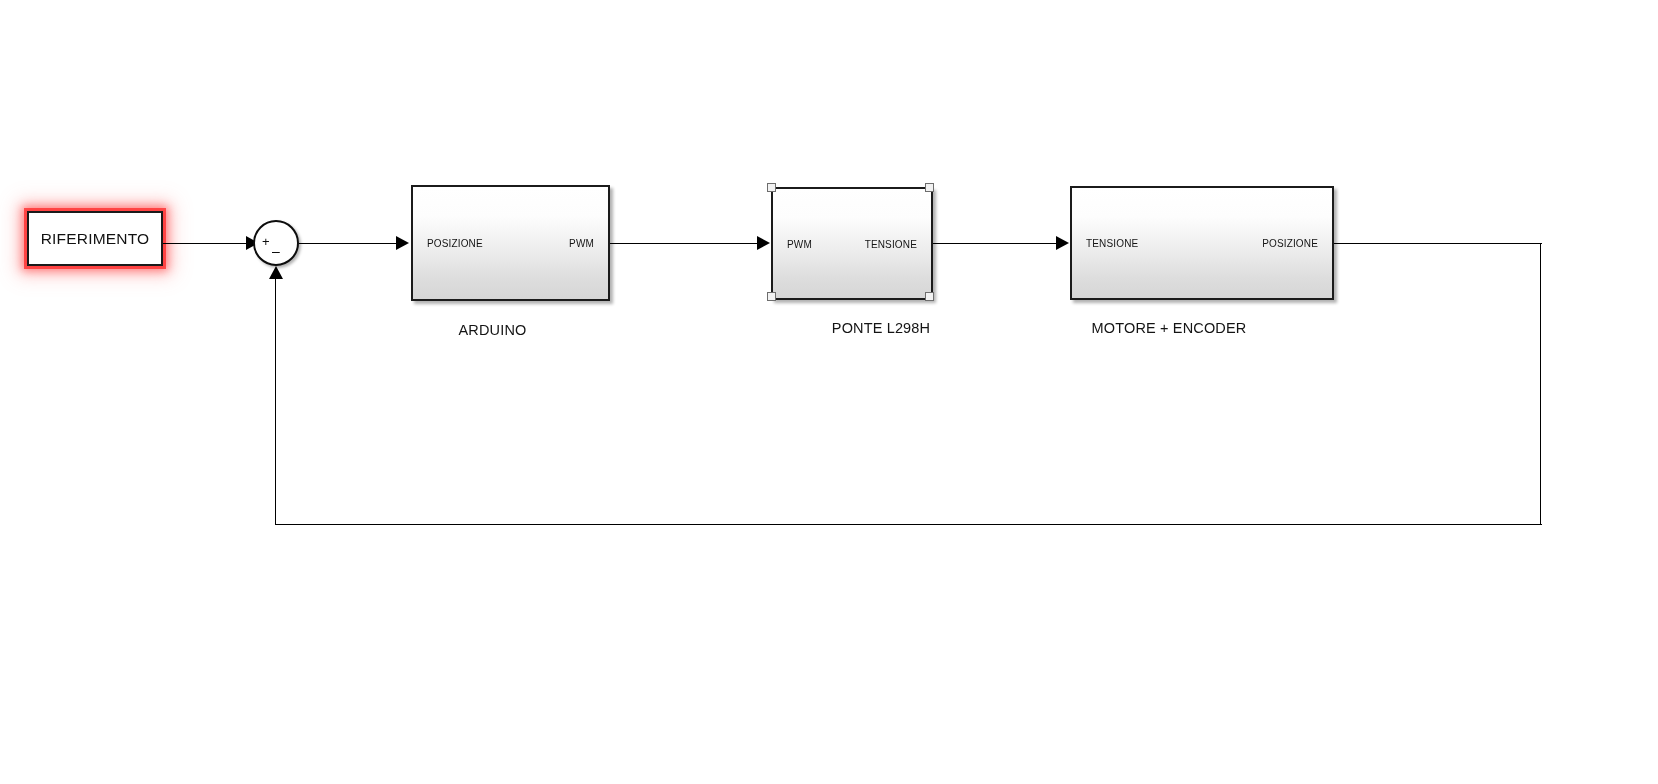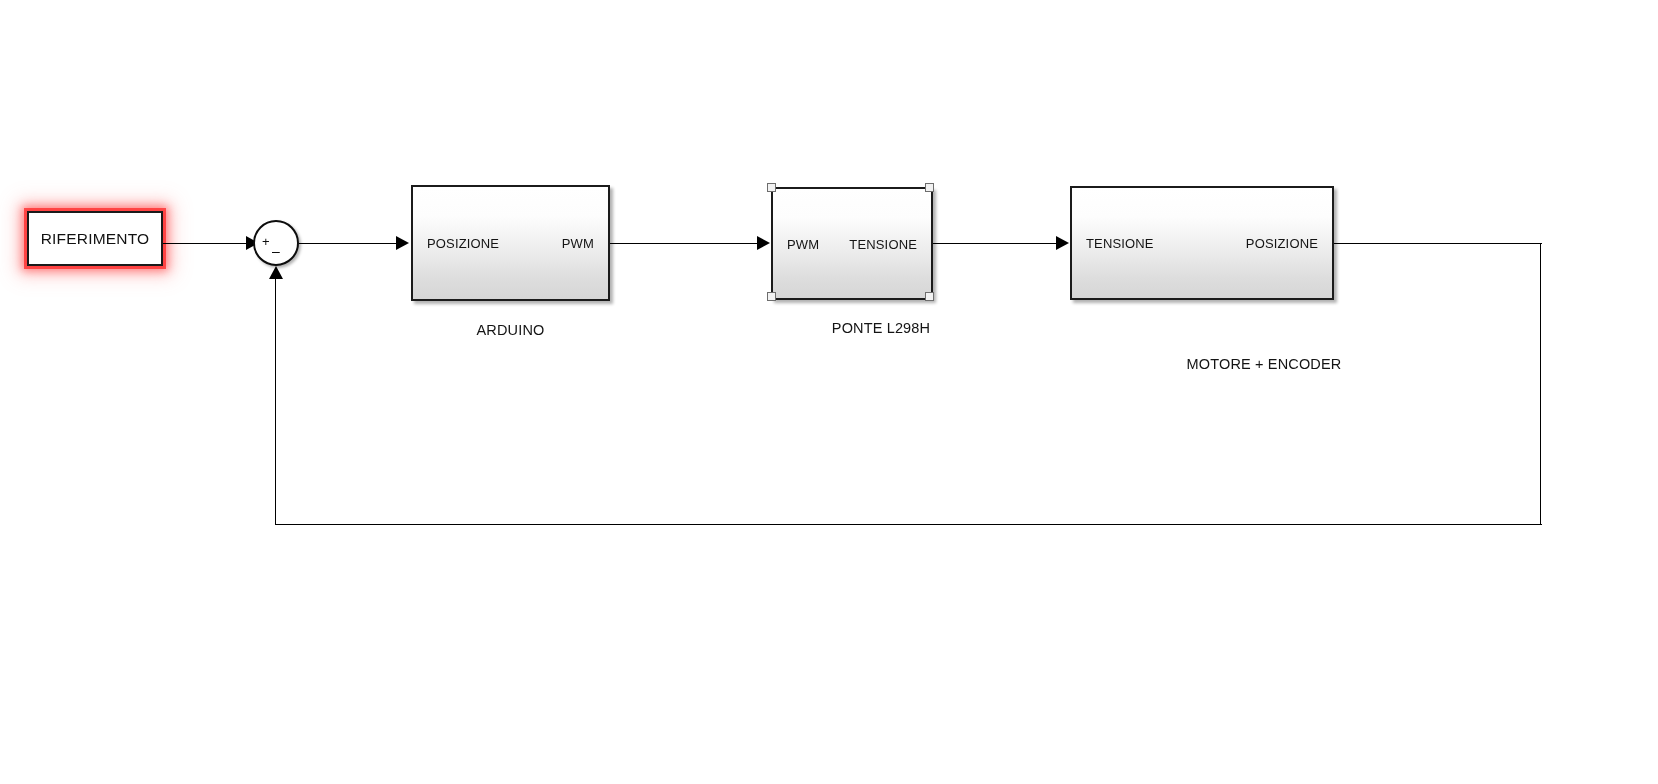--- a/index.html
+++ b/index.html
@@ -77,21 +77,21 @@
        #ececec 58%,
        #dddddd 82%,
        #d6d6d6 100%);
     box-shadow: 3px 3px 3px rgba(0,0,0,0.30);
   }
   .sys-block .port-in,
   .sys-block .port-out {
     position: absolute;
     top: 50%;
     transform: translateY(-50%);
-    font-size: 13px;
+    font-size: 10px;
     color: #141414;
     white-space: nowrap;
     letter-spacing: 0.15px;
   }
   .sys-block .port-in  { left: 14px; }
   .sys-block .port-out { right: 14px; }
 
   .block-name {
     position: absolute;
     font-size: 14.5px;
@@ -148,21 +148,21 @@
     <span class="sum-sign sum-minus">–</span>
   </div>
 
   <div class="wire-h" style="left:299px; top:243px; width:103px;"></div>
   <div class="arrow-r" style="left:396px; top:236px;"></div>
 
   <div class="sys-block" style="left:411px; top:185px; width:199px; height:116px;">
     <span class="port-in">POSIZIONE</span>
     <span class="port-out">PWM</span>
   </div>
-  <div class="block-name" style="left:411px; top:322px; width:199px;">ARDUINO</div>
+  <div class="block-name" style="left:393px; top:322px; width:199px;">ARDUINO</div>
 
   <div class="wire-h" style="left:610px; top:243px; width:153px;"></div>
   <div class="arrow-r" style="left:757px; top:236px;"></div>
 
   <div class="sys-block" style="left:771px; top:187px; width:162px; height:113px;">
     <span class="port-in">PWM</span>
     <span class="port-out">TENSIONE</span>
   </div>
   <div class="handle" style="left:767px; top:183px;"></div>
   <div class="handle" style="left:925px; top:183px;"></div>
@@ -170,21 +170,21 @@
   <div class="handle" style="left:925px; top:292px;"></div>
   <div class="block-name" style="left:800px; top:320px; width:162px;">PONTE L298H</div>
 
   <div class="wire-h" style="left:933px; top:243px; width:128px;"></div>
   <div class="arrow-r" style="left:1056px; top:236px;"></div>
 
   <div class="sys-block" style="left:1070px; top:186px; width:264px; height:114px;">
     <span class="port-in">TENSIONE</span>
     <span class="port-out">POSIZIONE</span>
   </div>
-  <div class="block-name" style="left:1132px; top:320px; width:264px;margin-top:36px;">MOTORE + ENCODER</div>
+  <div class="block-name" style="left:1037px; top:320px; width:264px;">MOTORE + ENCODER</div>
 
   <div class="wire-h" style="left:1334px; top:243px; width:208px;"></div>
   <div class="wire-v" style="left:1540px; top:243px; height:282px;"></div>
   <div class="wire-h" style="left:275px; top:524px; width:1267px;"></div>
   <div class="wire-v" style="left:275px; top:272px; height:253px;"></div>
   <div class="arrow-u" style="left:269px; top:266px;"></div>
 
 </div>
 
 </body></html>

